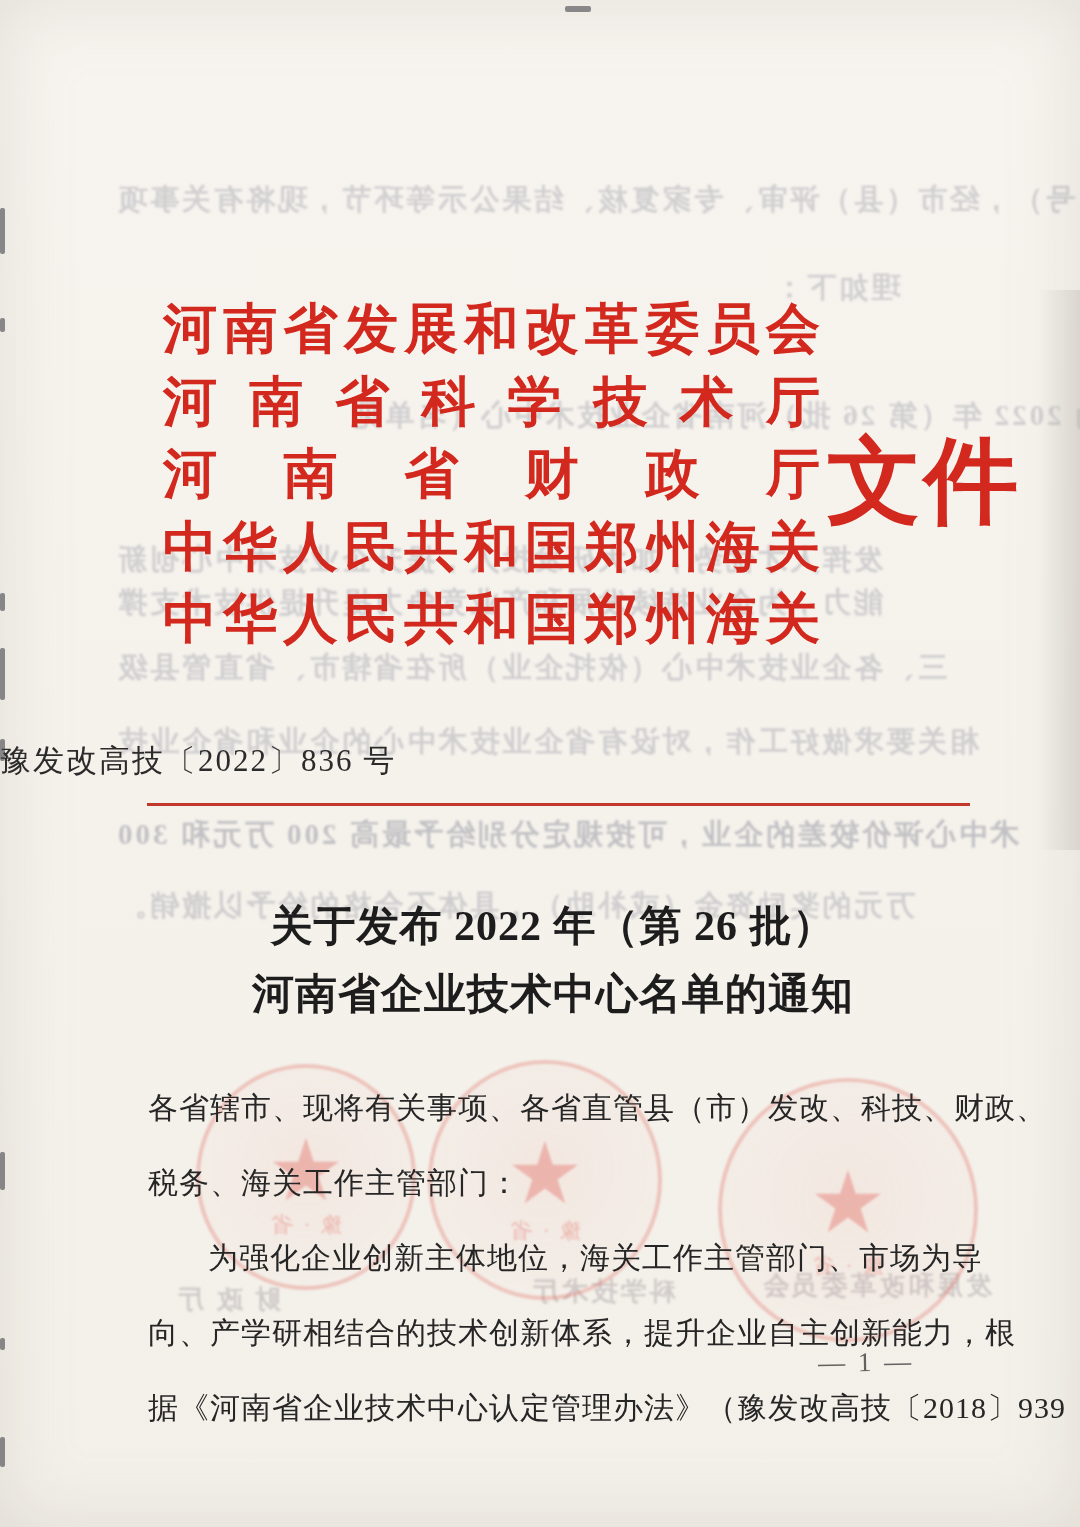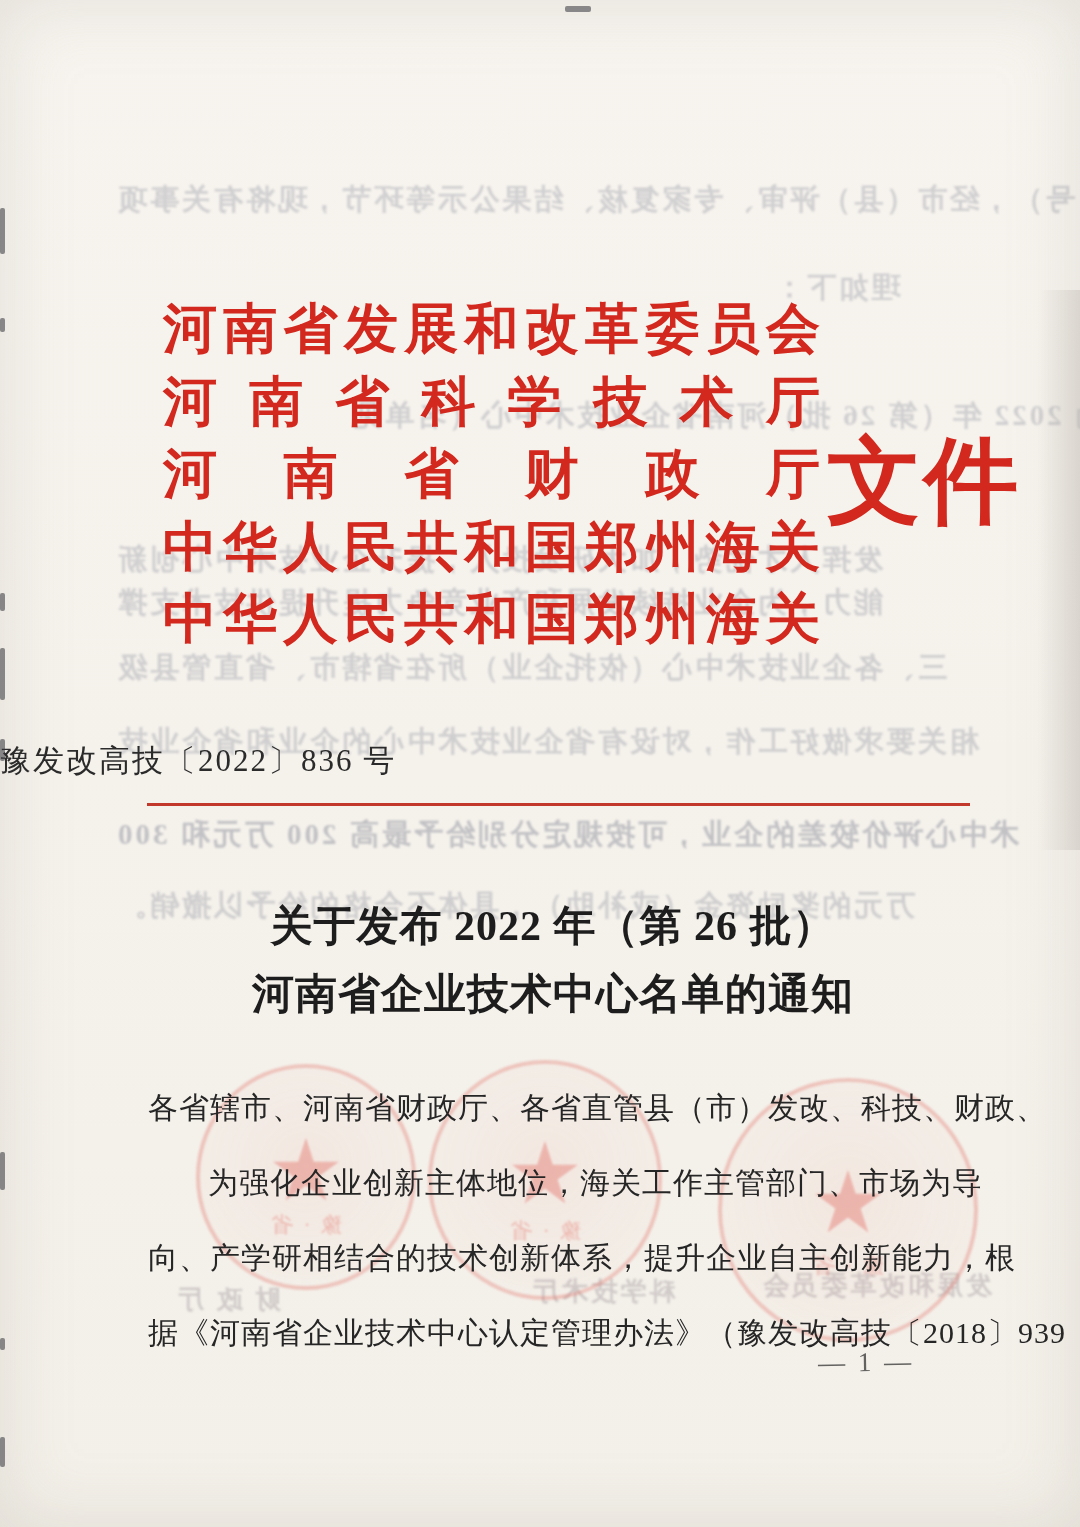--- a/index.html
+++ b/index.html
@@ -129,21 +129,22 @@
     <div class="doc-number">豫发改高技〔2022〕836 号</div>
 
     <div class="red-rule"></div>
 
     <h1 class="title" style="margin:0;">
       <div>关于发布 2022 年（第 26 批）</div>
       <div>河南省企业技术中心名单的通知</div>
     </h1>
 
     <div class="body-block">
-      <div class="line">各省辖市、河南省财政厅、各省直管县（市）发改、科技、财政、</div>
+      <div class="line">各省辖市、现将有关事项、各省直管县（市）发改、科技、财政、</div>
+      <div class="line">税务、海关工作主管部门：</div>
       <div class="line indent">为强化企业创新主体地位，海关工作主管部门、市场为导</div>
       <div class="line">向、产学研相结合的技术创新体系，提升企业自主创新能力，根</div>
       <div class="line">据《河南省企业技术中心认定管理办法》（豫发改高技〔2018〕939</div>
     </div>
 
     <div class="page-number">— 1 —</div>
 
   </div>
 </div>
 

